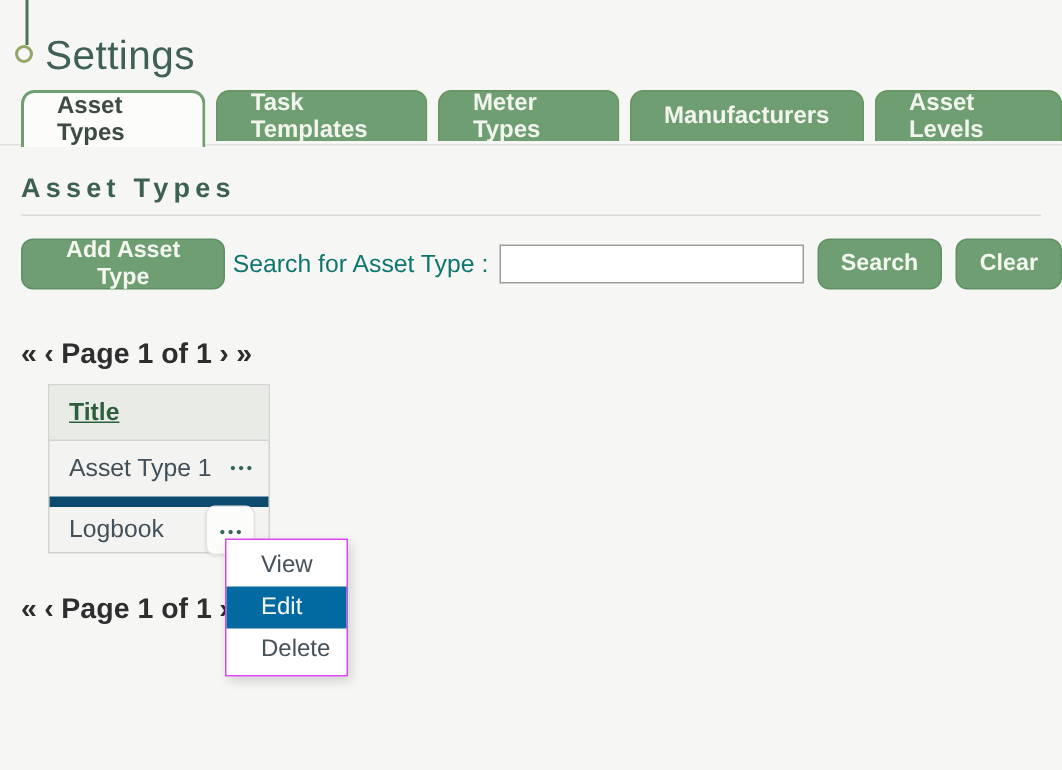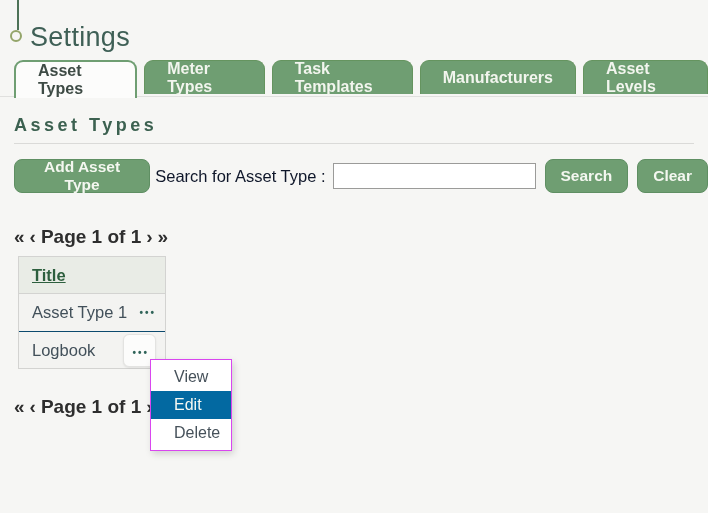--- a/index.html
+++ b/index.html
@@ -32,43 +32,43 @@
   
   .section-heading { position:absolute; left:14px; top:115px; font-size:18px; font-weight:700;
     letter-spacing:3.5px; color:#3c6150; }
   .section-rule { position:absolute; left:14px; top:143px; width:680px; height:1px; background:#dadad8; }
 
   
   .toolbar { position:absolute; left:14px; top:159px; display:flex; align-items:center; height:34px;justify-content:center; }
   .btn { height:34px; padding:0 15px; background:#6f9e72; color:#f4f7f0;
     font-size:15.5px; font-weight:700; border:1px solid #5f8f63; border-radius:8px;
     display:flex; align-items:center; cursor:pointer; font-family:inherit; }
-  .search-label { margin-left:5px; font-size:16.5px; color:#0f172a; white-space:nowrap; }
+  .search-label { margin-left:5px; font-size:16.5px; color:#0f766e; white-space:nowrap; }
   .search-input { margin-left:7px; width:203px; height:26px; border:1px solid #9b9b99;
     background:#ffffff; font-size:15px; padding:0 6px; font-family:inherit; }
   .btn-search { margin-left:9px; }
   .btn-clear  { margin-left:9px; }
 
   
   .pagination { position:absolute; left:14px; display:flex; align-items:center; gap:5px;
     font-size:19px; font-weight:600; color:#2e2e2e; }
   .pagination.top { top:226px; }
   .pagination.bottom { top:396px; }
   .pg-arrow { cursor:pointer; }
 
   
-  .table { position:absolute; left:18px; top:256px; width:148px;
+  .table { position:absolute; left:32px; top:256px; width:148px;
     border:1px solid #d3d3d1; background:#f3f3f1; }
   .thead { height:37px; background:#e9ece6; border-bottom:1px solid #d3d3d1;
     display:flex; align-items:center; padding:0 13px; }
   .title-link { font-size:16.5px; font-weight:700; color:#2d5f3e;
     text-decoration:underline; cursor:pointer; }
   .trow { height:37px; display:flex; align-items:center; justify-content:space-between;
     padding:0 9px 0 13px; font-size:16.5px; color:#42505a; }
-  .trow + .trow { border-top:1px solid #0c4a6e; }
+  .trow + .trow { border-top:7px solid #0c4a6e; }
   .dots { color:#2e6358; font-size:10px; font-weight:700; letter-spacing:2px; cursor:pointer; line-height:10px; }
   .dots-btn { background:#fcfcfb; border:1px solid #e3e3e1; border-radius:6px;
     padding:6px 6px 6px 8px; box-shadow:0 1px 2px rgba(0,0,0,0.08); cursor:pointer; }
 
   
   .context-menu { position:absolute; left:150px; top:359px; width:82px;
     background:#ffffff; border:1px solid #d946ef; box-shadow:2px 3px 7px rgba(0,0,0,0.15);
     padding:3px 0; z-index:5; }
   .menu-item { height:28px; line-height:28px; padding-left:23px; font-size:16px;
     color:#46515a; cursor:pointer; }
@@ -78,22 +78,22 @@
 <body>
 
 <div class="tl-line"></div>
 <div class="tl-circle"></div>
 
 <h1 class="page-title">Settings</h1>
 
 <div class="tabs-underline"></div>
 <div class="tabs">
   <div class="tab active">Asset Types</div>
+  <div class="tab">Task Templates</div>
   <div class="tab">Meter Types</div>
-  <div class="tab">Task Templates</div>
   <div class="tab">Manufacturers</div>
   <div class="tab">Asset Levels</div>
 </div>
 
 <div class="section-heading">Asset Types</div>
 <div class="section-rule"></div>
 
 <div class="toolbar">
   <button class="btn">Add Asset Type</button>
   <span class="search-label">Search for Asset Type :</span>

